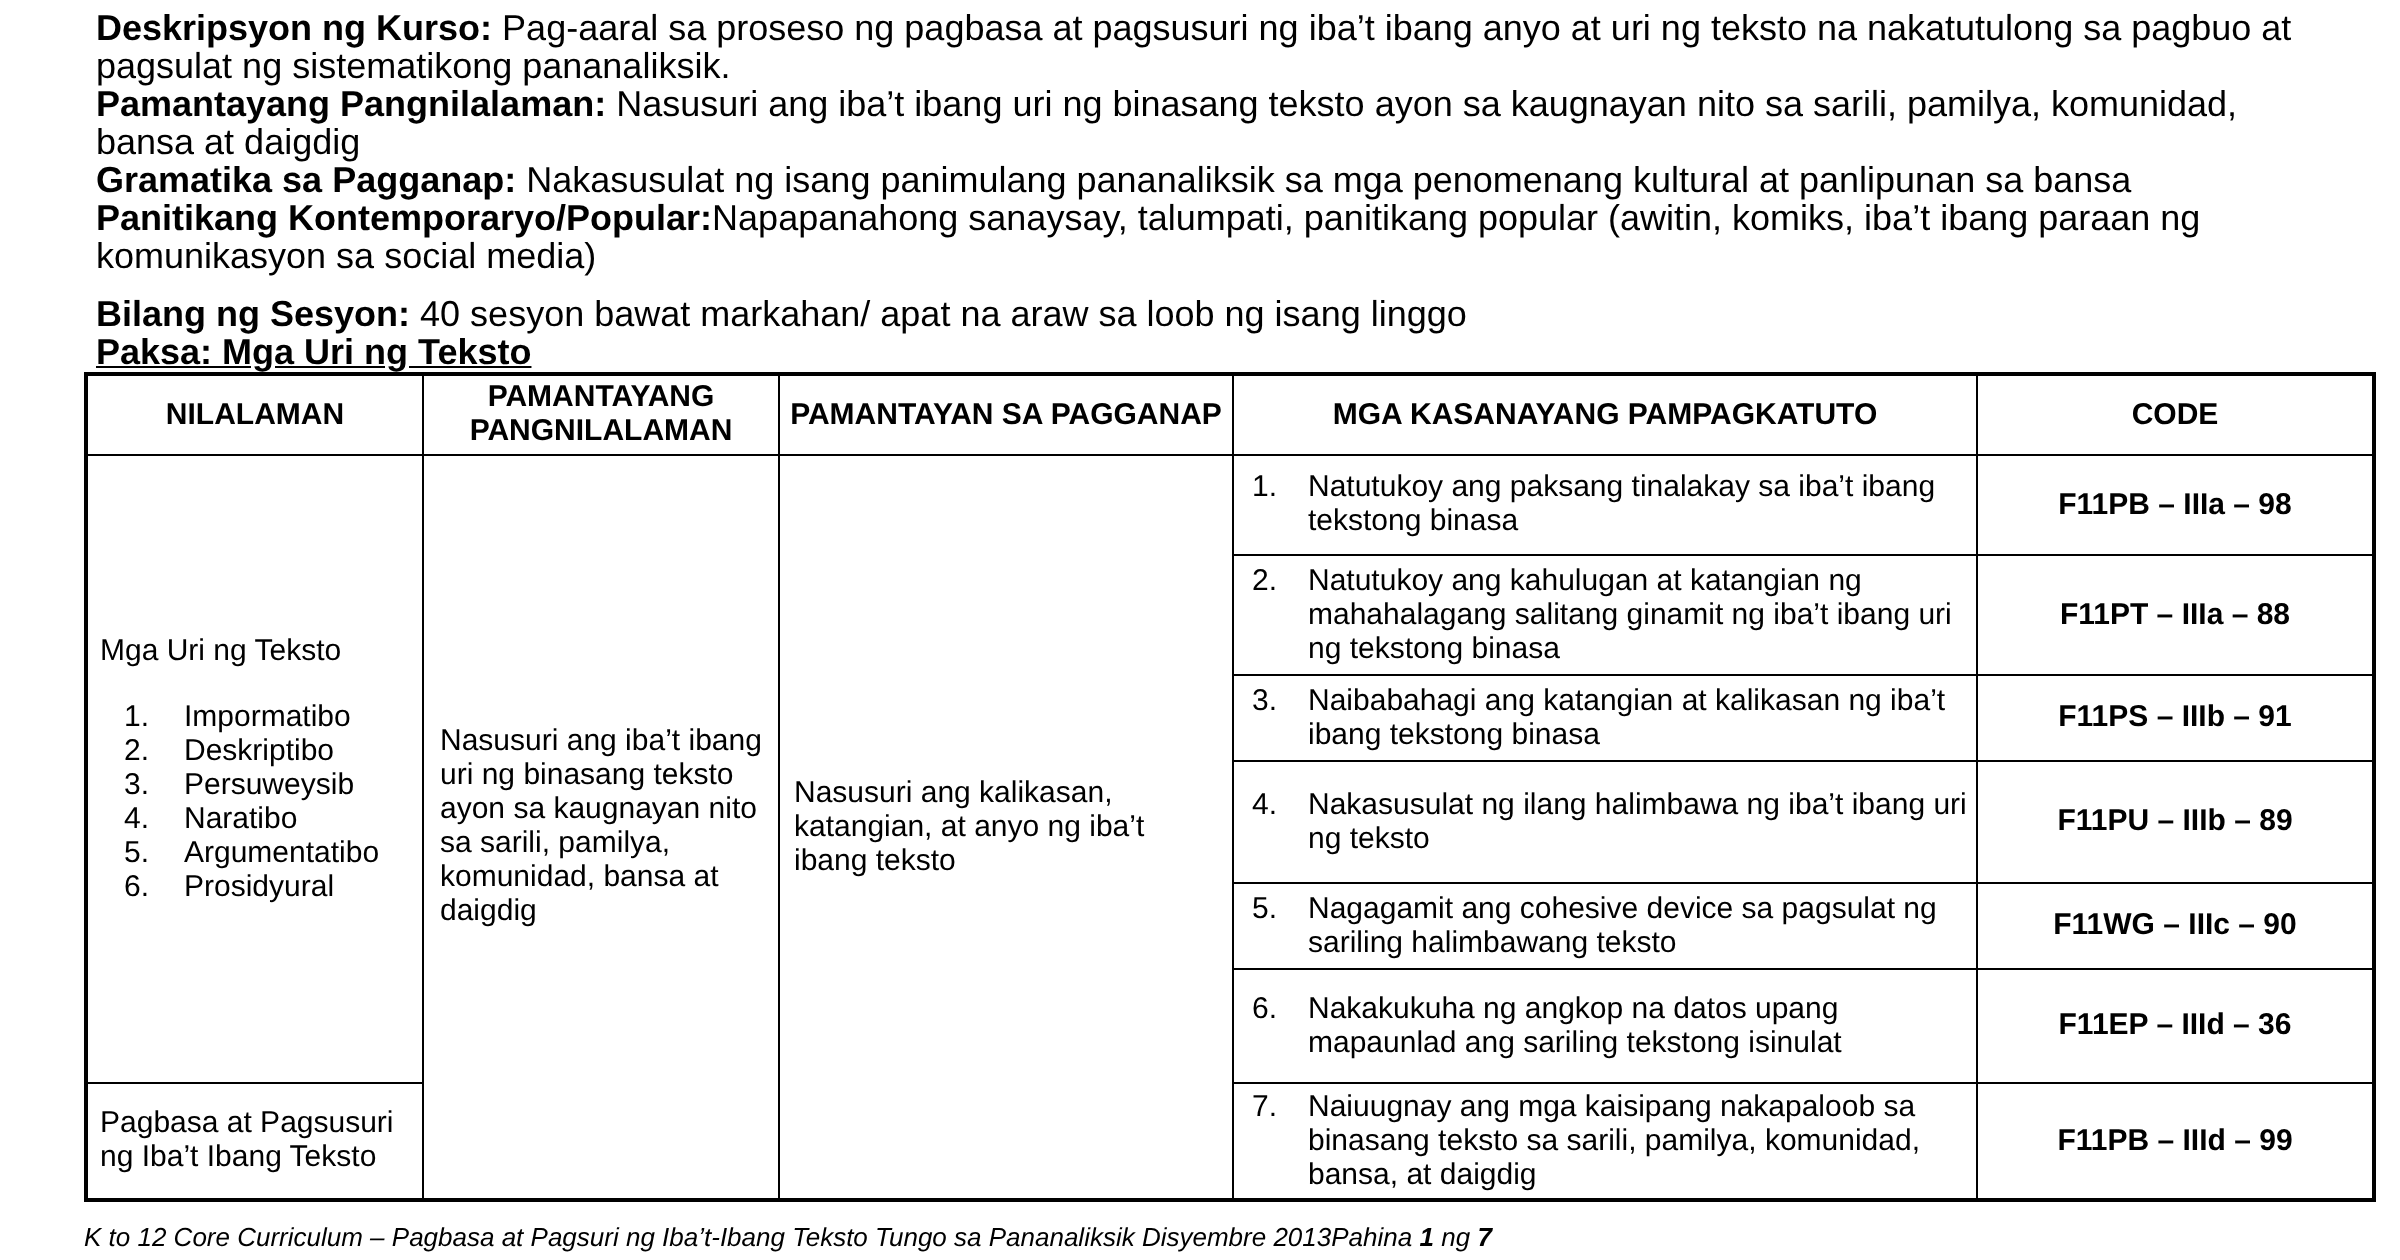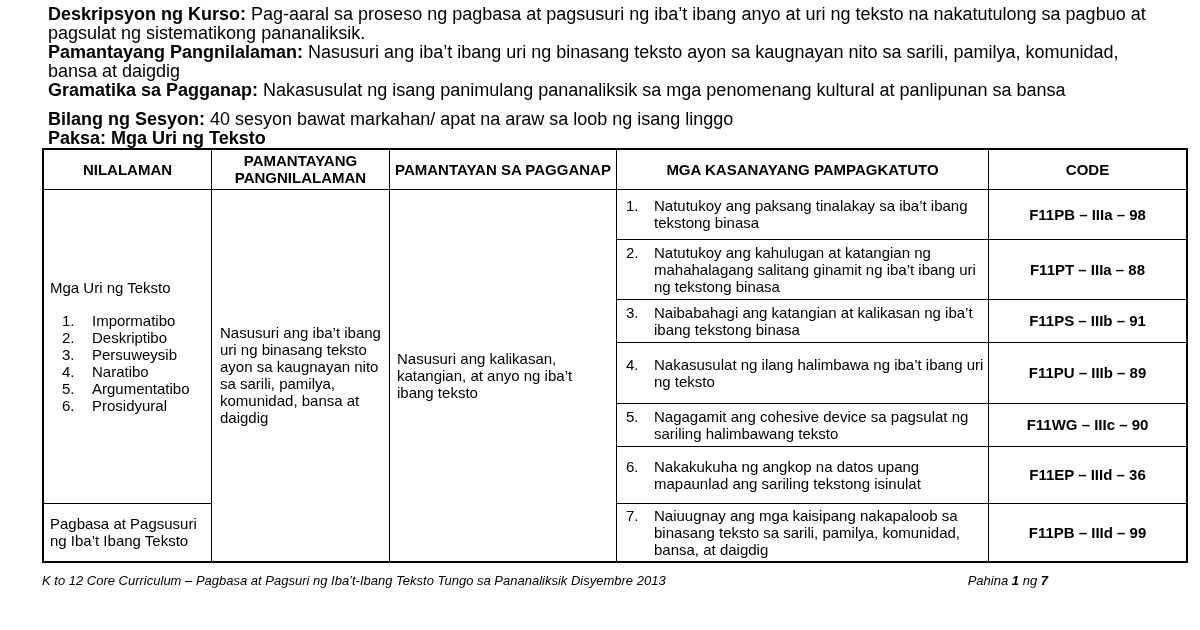--- a/index.html
+++ b/index.html
@@ -12,21 +12,21 @@
   }
   .page { padding: 5px 40px 0 42px; }
 
   
   .intro { margin-left: 6px; }
   .intro p { margin: 0; font-size: 18px; line-height: 19px; }
   .intro .lbl { font-weight: bold; }
   .desc { margin-bottom: 10px; }
   .standards { margin-bottom: 10px; }
   .sessions { margin-bottom: 14px; }
-  .paksa { font-weight: bold; margin-left: 0; margin-bottom: 2px; }
+  .paksa { font-weight: bold; margin-left: 0; margin-bottom: 2px; text-decoration: underline; }
 
   
   table.cg {
     border-collapse: collapse;
     table-layout: fixed;
     width: 1118px;
     border: 2px solid #000;
     font-size: 15px;
   }
   .cg th, .cg td { border: 1px solid #000; line-height: 17px; }
@@ -56,38 +56,39 @@
 
   td.c4 { vertical-align: middle; padding: 3px 0; }
   .lc { display: flex; }
   .lc .num { flex: none; width: 28px; padding-left: 9px; box-sizing: content-box; }
   .lc .txt { flex: 1; padding-right: 4px; }
 
   td.c5 { text-align: center; vertical-align: middle; font-weight: bold; }
 
   
   .footer {
-    display: flex; justify-content: space-between;
+    display: flex; justify-content: flex-start;
     font-style: italic; font-size: 13px; line-height: 16px;
     margin-top: 10px;
   }
   .footer .right { margin-right: 112px; white-space: nowrap; }
   .footer b { font-weight: bold; }
 </style>
 </head>
 <body>
 
 <div class="page">
 
   <div class="intro">
     <p class="desc"><span class="lbl">Deskripsyon ng Kurso:</span><span> Pag-aaral sa proseso ng pagbasa at pagsusuri ng iba’t ibang anyo at uri ng teksto na nakatutulong sa pagbuo at pagsulat ng sistematikong pananaliksik.</span></p>
 
     <div class="standards">
       <p><span class="lbl">Pamantayang Pangnilalaman:</span><span> Nasusuri ang iba’t ibang uri ng binasang teksto ayon sa kaugnayan nito sa sarili, pamilya, komunidad, bansa at daigdig</span></p>
       <p><span class="lbl">Gramatika sa Pagganap:</span><span> Nakasusulat ng isang panimulang pananaliksik sa mga penomenang kultural at panlipunan sa bansa</span></p>
+      <p><span class="lbl">Panitikang Kontemporaryo/Popular:</span><span>Napapanahong sanaysay, talumpati, panitikang popular (awitin, komiks, iba’t ibang paraan ng komunikasyon sa social media)</span></p>
     </div>
 
     <p class="sessions"><span class="lbl">Bilang ng Sesyon:</span><span> 40 sesyon bawat markahan/ apat na araw sa loob ng isang linggo</span></p>
 
     <p class="paksa">Paksa: Mga Uri ng Teksto</p>
   </div>
 
   <table class="cg">
     <thead>
       <tr>

